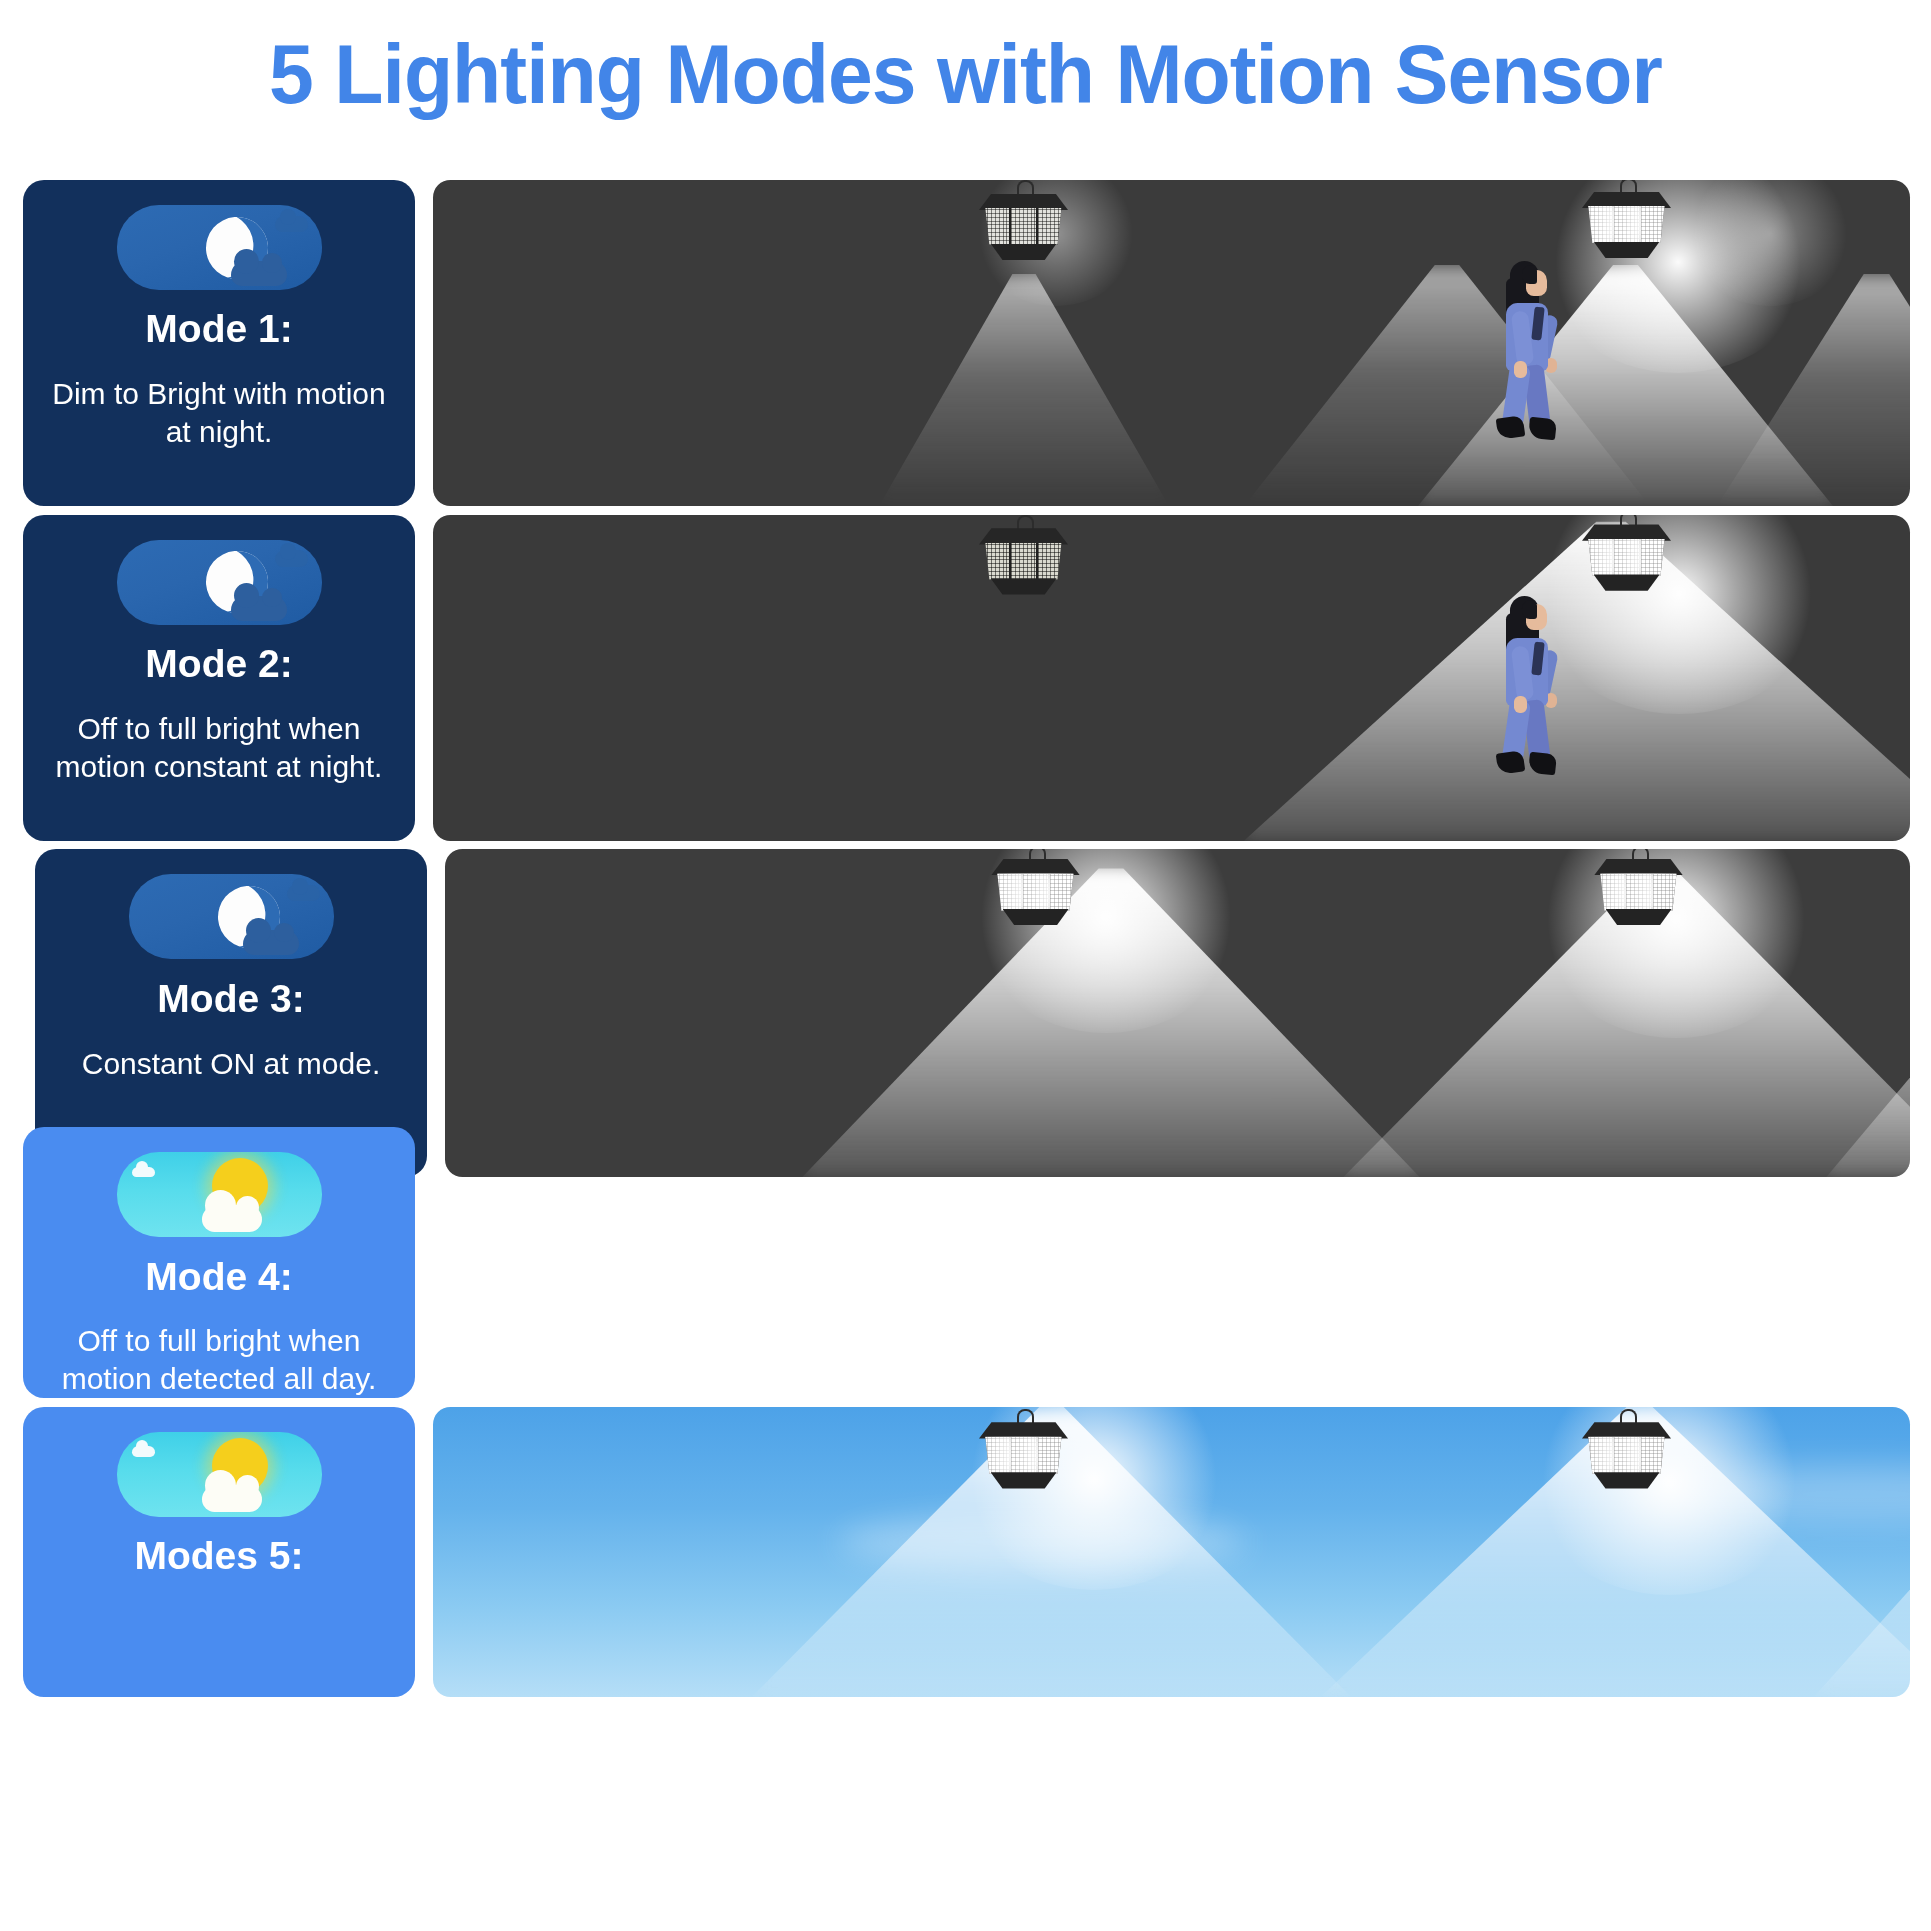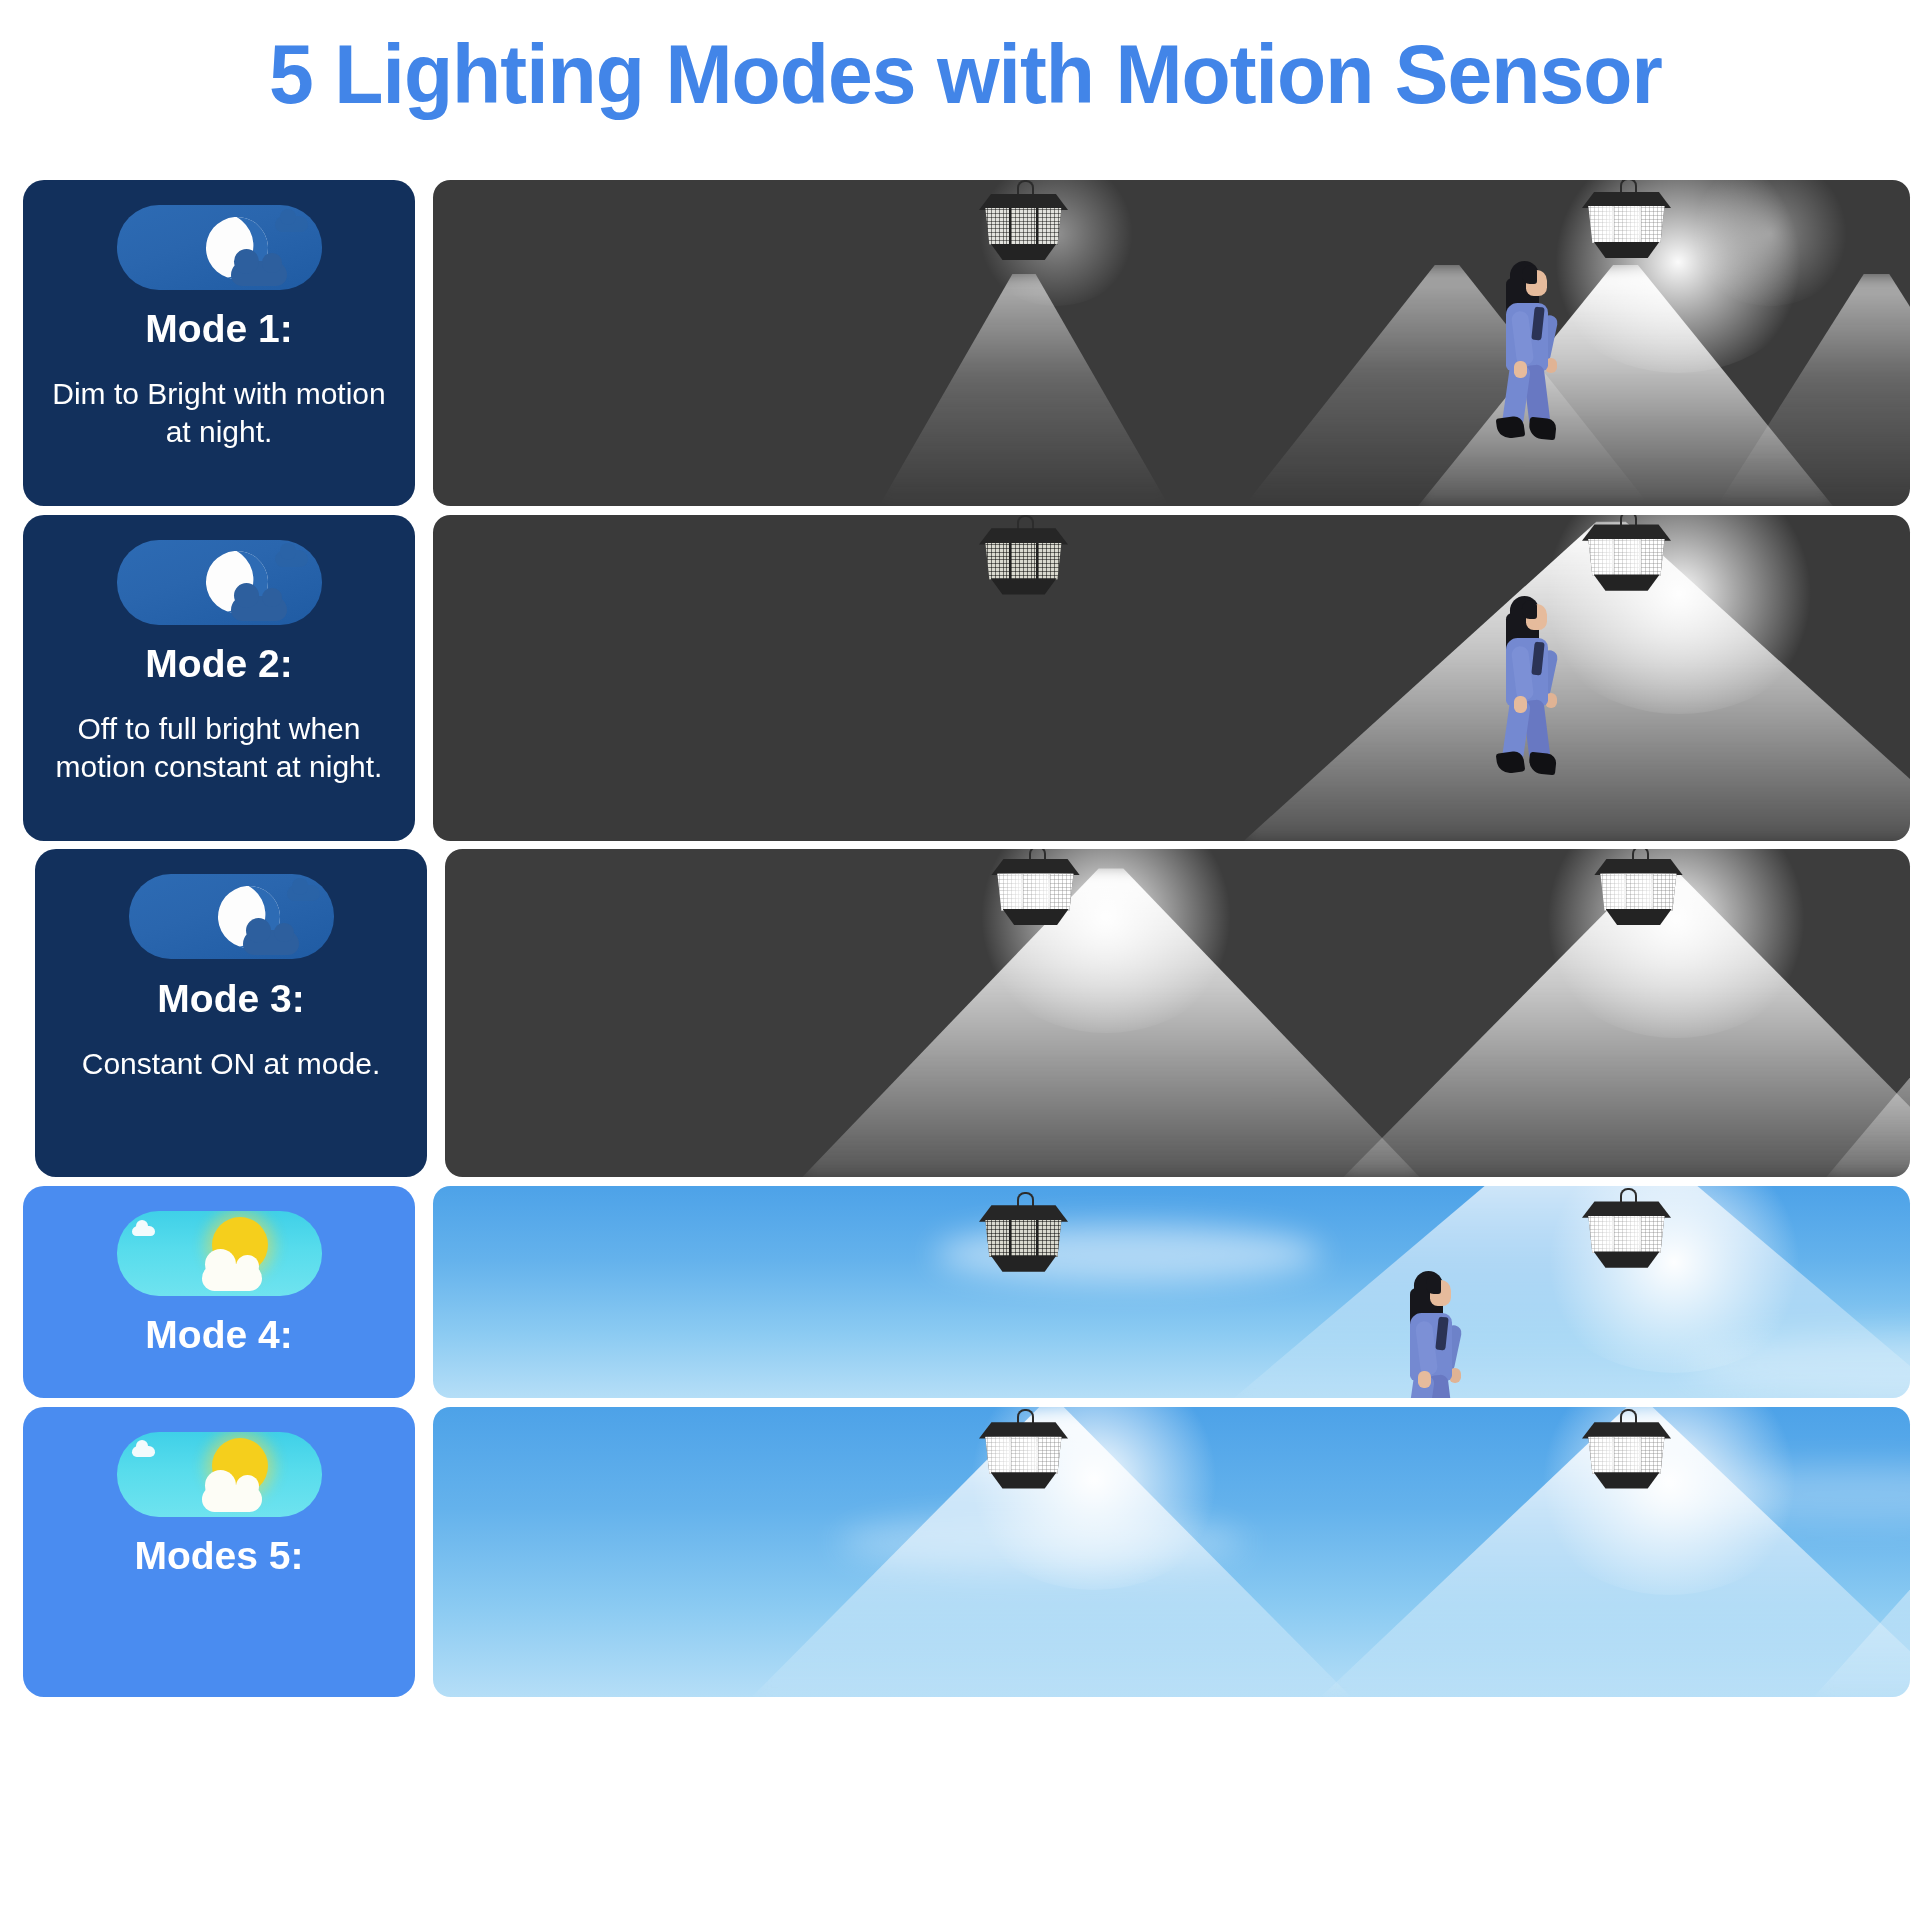--- a/index.html
+++ b/index.html
@@ -19,21 +19,21 @@
     color:#4285e8;
     white-space:nowrap;
     transform:scaleX(0.97);
   }
 
   
   .rows{position:absolute;left:23px;top:180px;width:1887px;}
   .row{position:relative;display:flex;gap:18px;margin-bottom:8.7px;}
   .row.r1,.row.r2{height:326px;}
   .row.r3{height:328px;padding-left:12px;}
-  .row.r4{height:212px;}
+  .row.r4{height:212px;align-items:flex-end;}
   .row.r5{height:290px;}
 
   
   .card{
     position:relative;
     width:392px;flex:0 0 392px;
     border-radius:21px;
     display:flex;flex-direction:column;align-items:center;
     overflow:hidden;
   }
@@ -432,20 +432,21 @@
     </div>
 
     <div class="row r4">
       <div class="card day">
         <div class="badge day">
           <span class="sun"></span>
           <span class="dcloud-a"></span>
           <span class="dcloud-b"></span>
         </div>
         <div class="mode-title">Mode 4:</div>
+        <div class="mode-desc">Off to full bright when motion detected all day.</div>
       </div>
       <div class="photo sky">
         <div class="wisp" style="left:502px;top:39px;width:386px;height:58px;"></div>
         <div class="wisp" style="left:1255px;top:145px;width:483px;height:68px;opacity:.6;"></div>
         <div class="beam sky" style="left:801px;width:714px;height:290px;clip-path:polygon(48% 0,52% 0,100% 100%,0 100%);"></div>
         <div class="glow" style="left:1101px;top:-35px;width:280px;height:222px;"></div>
 
         <div class="lamp off" style="left:546px;top:19.3px;">
           <span class="hook"></span>
           <span class="cap"></span>

